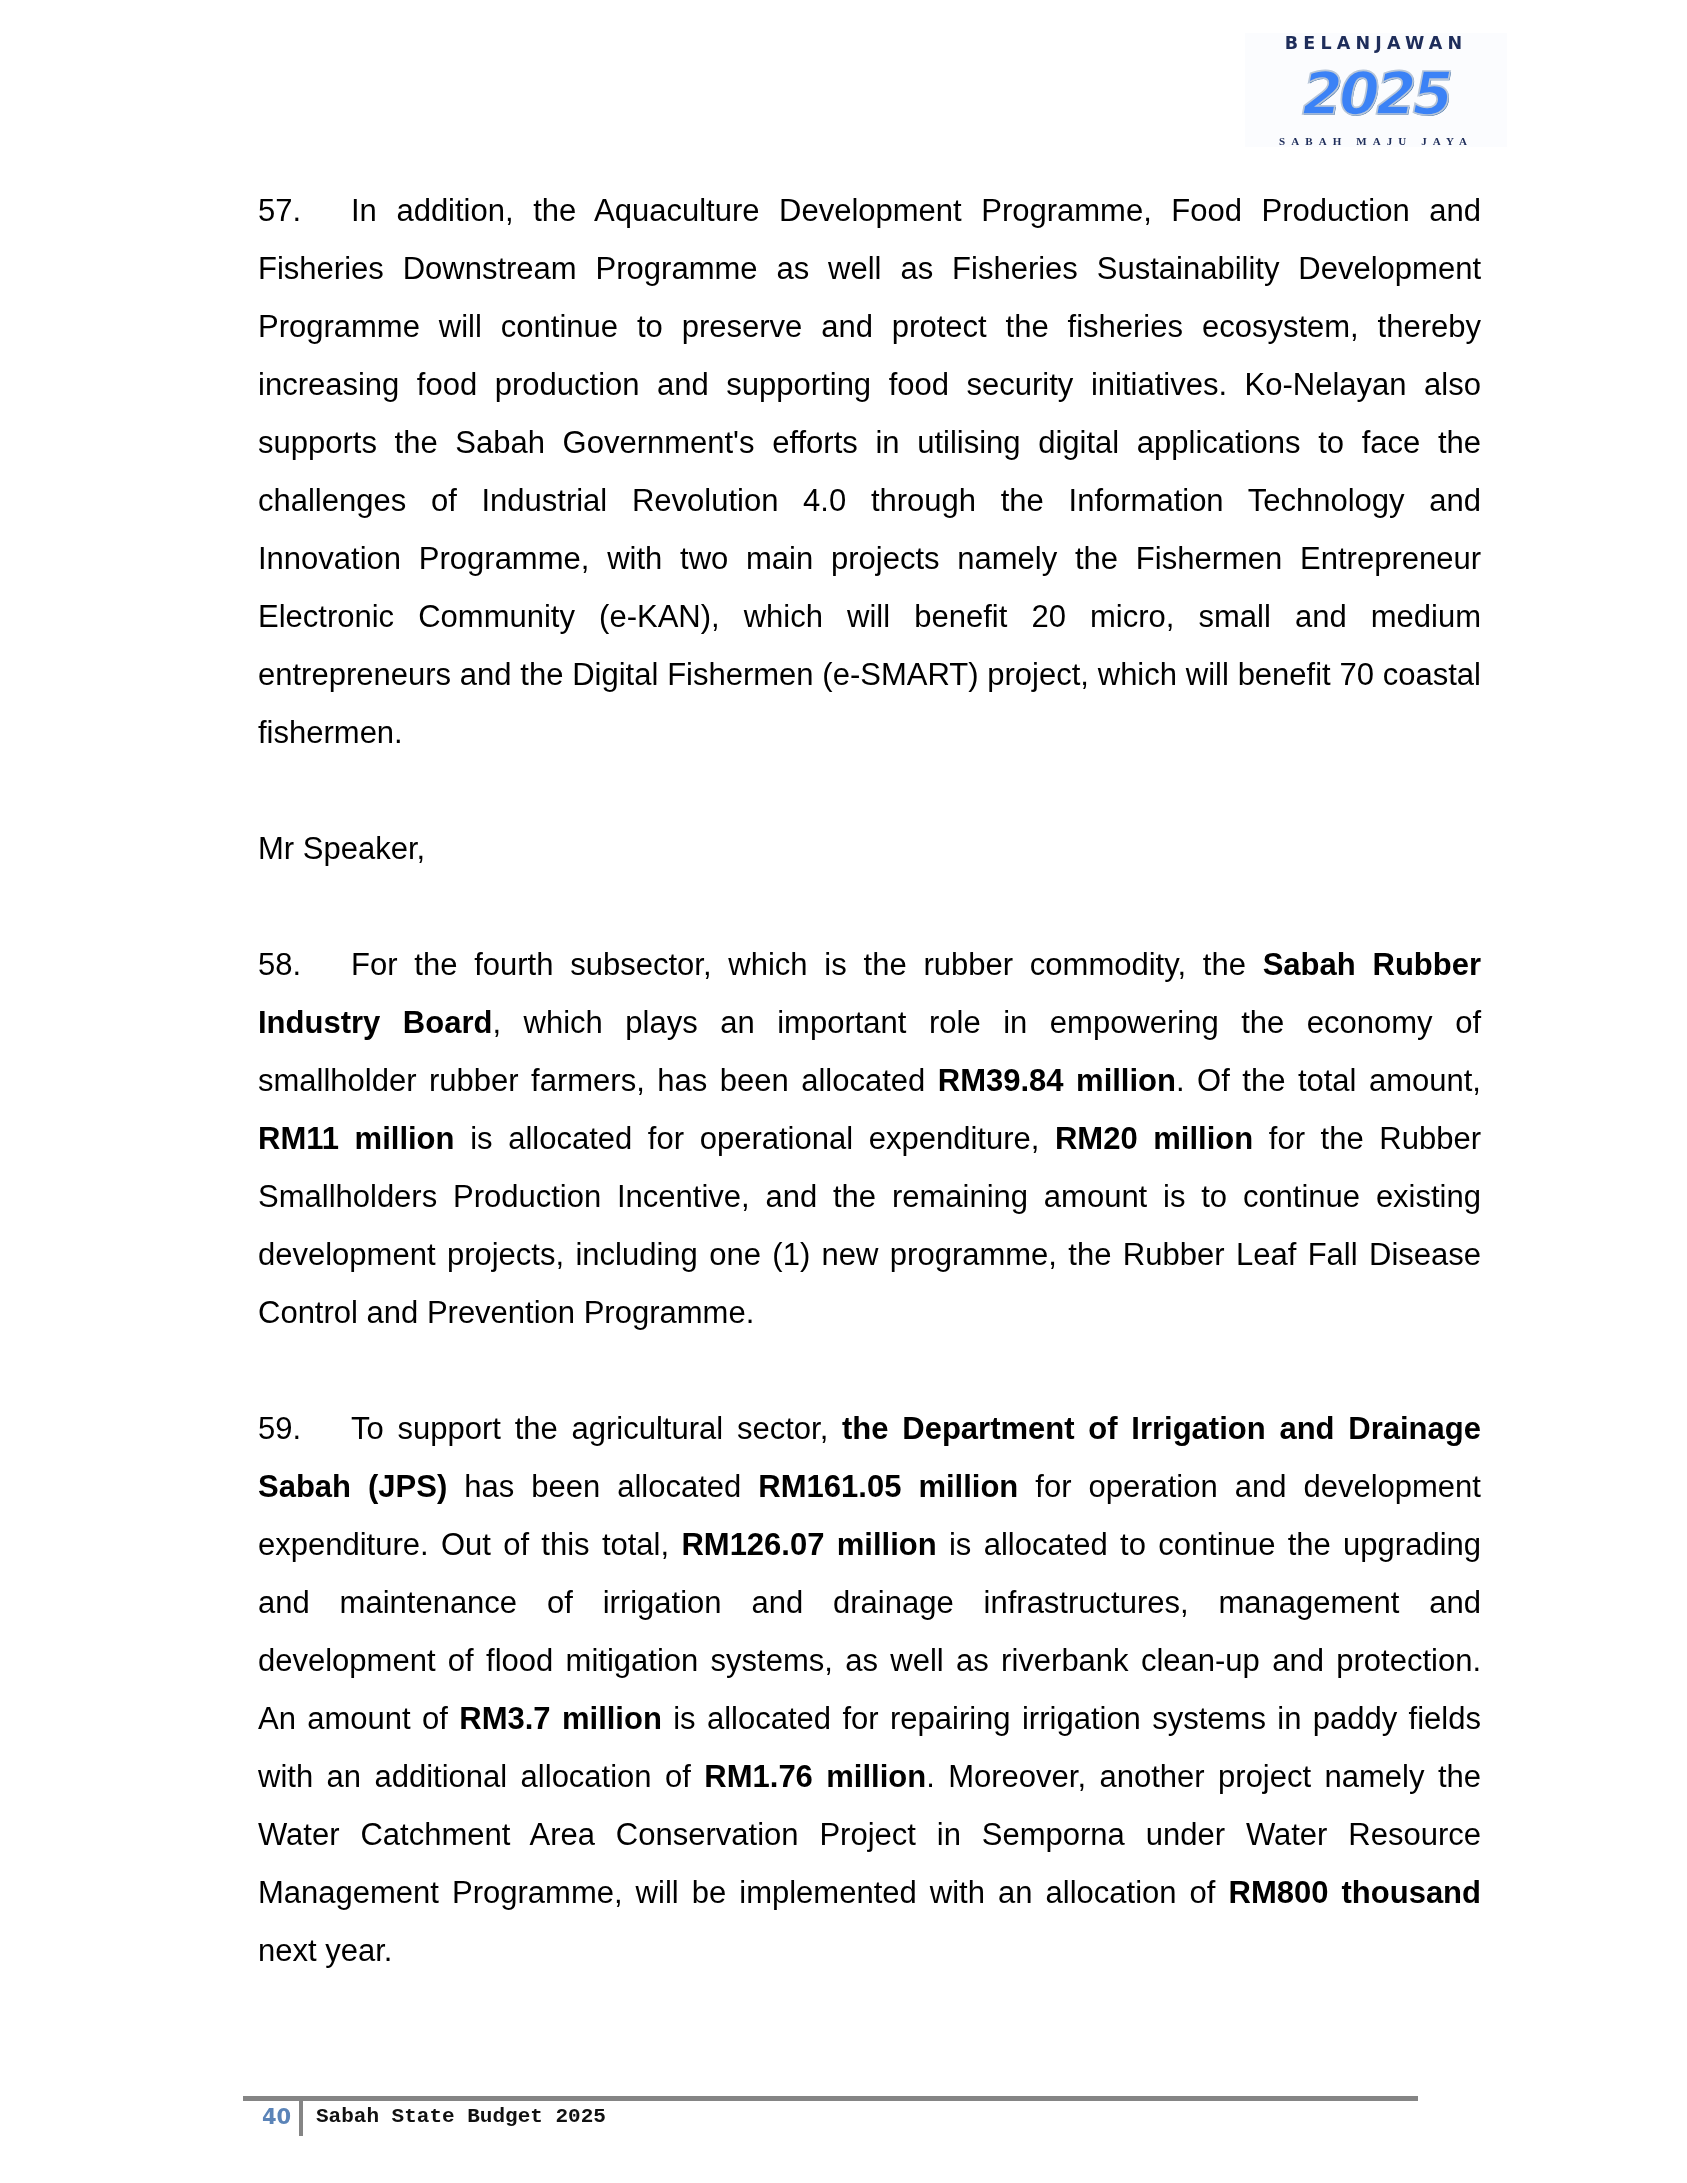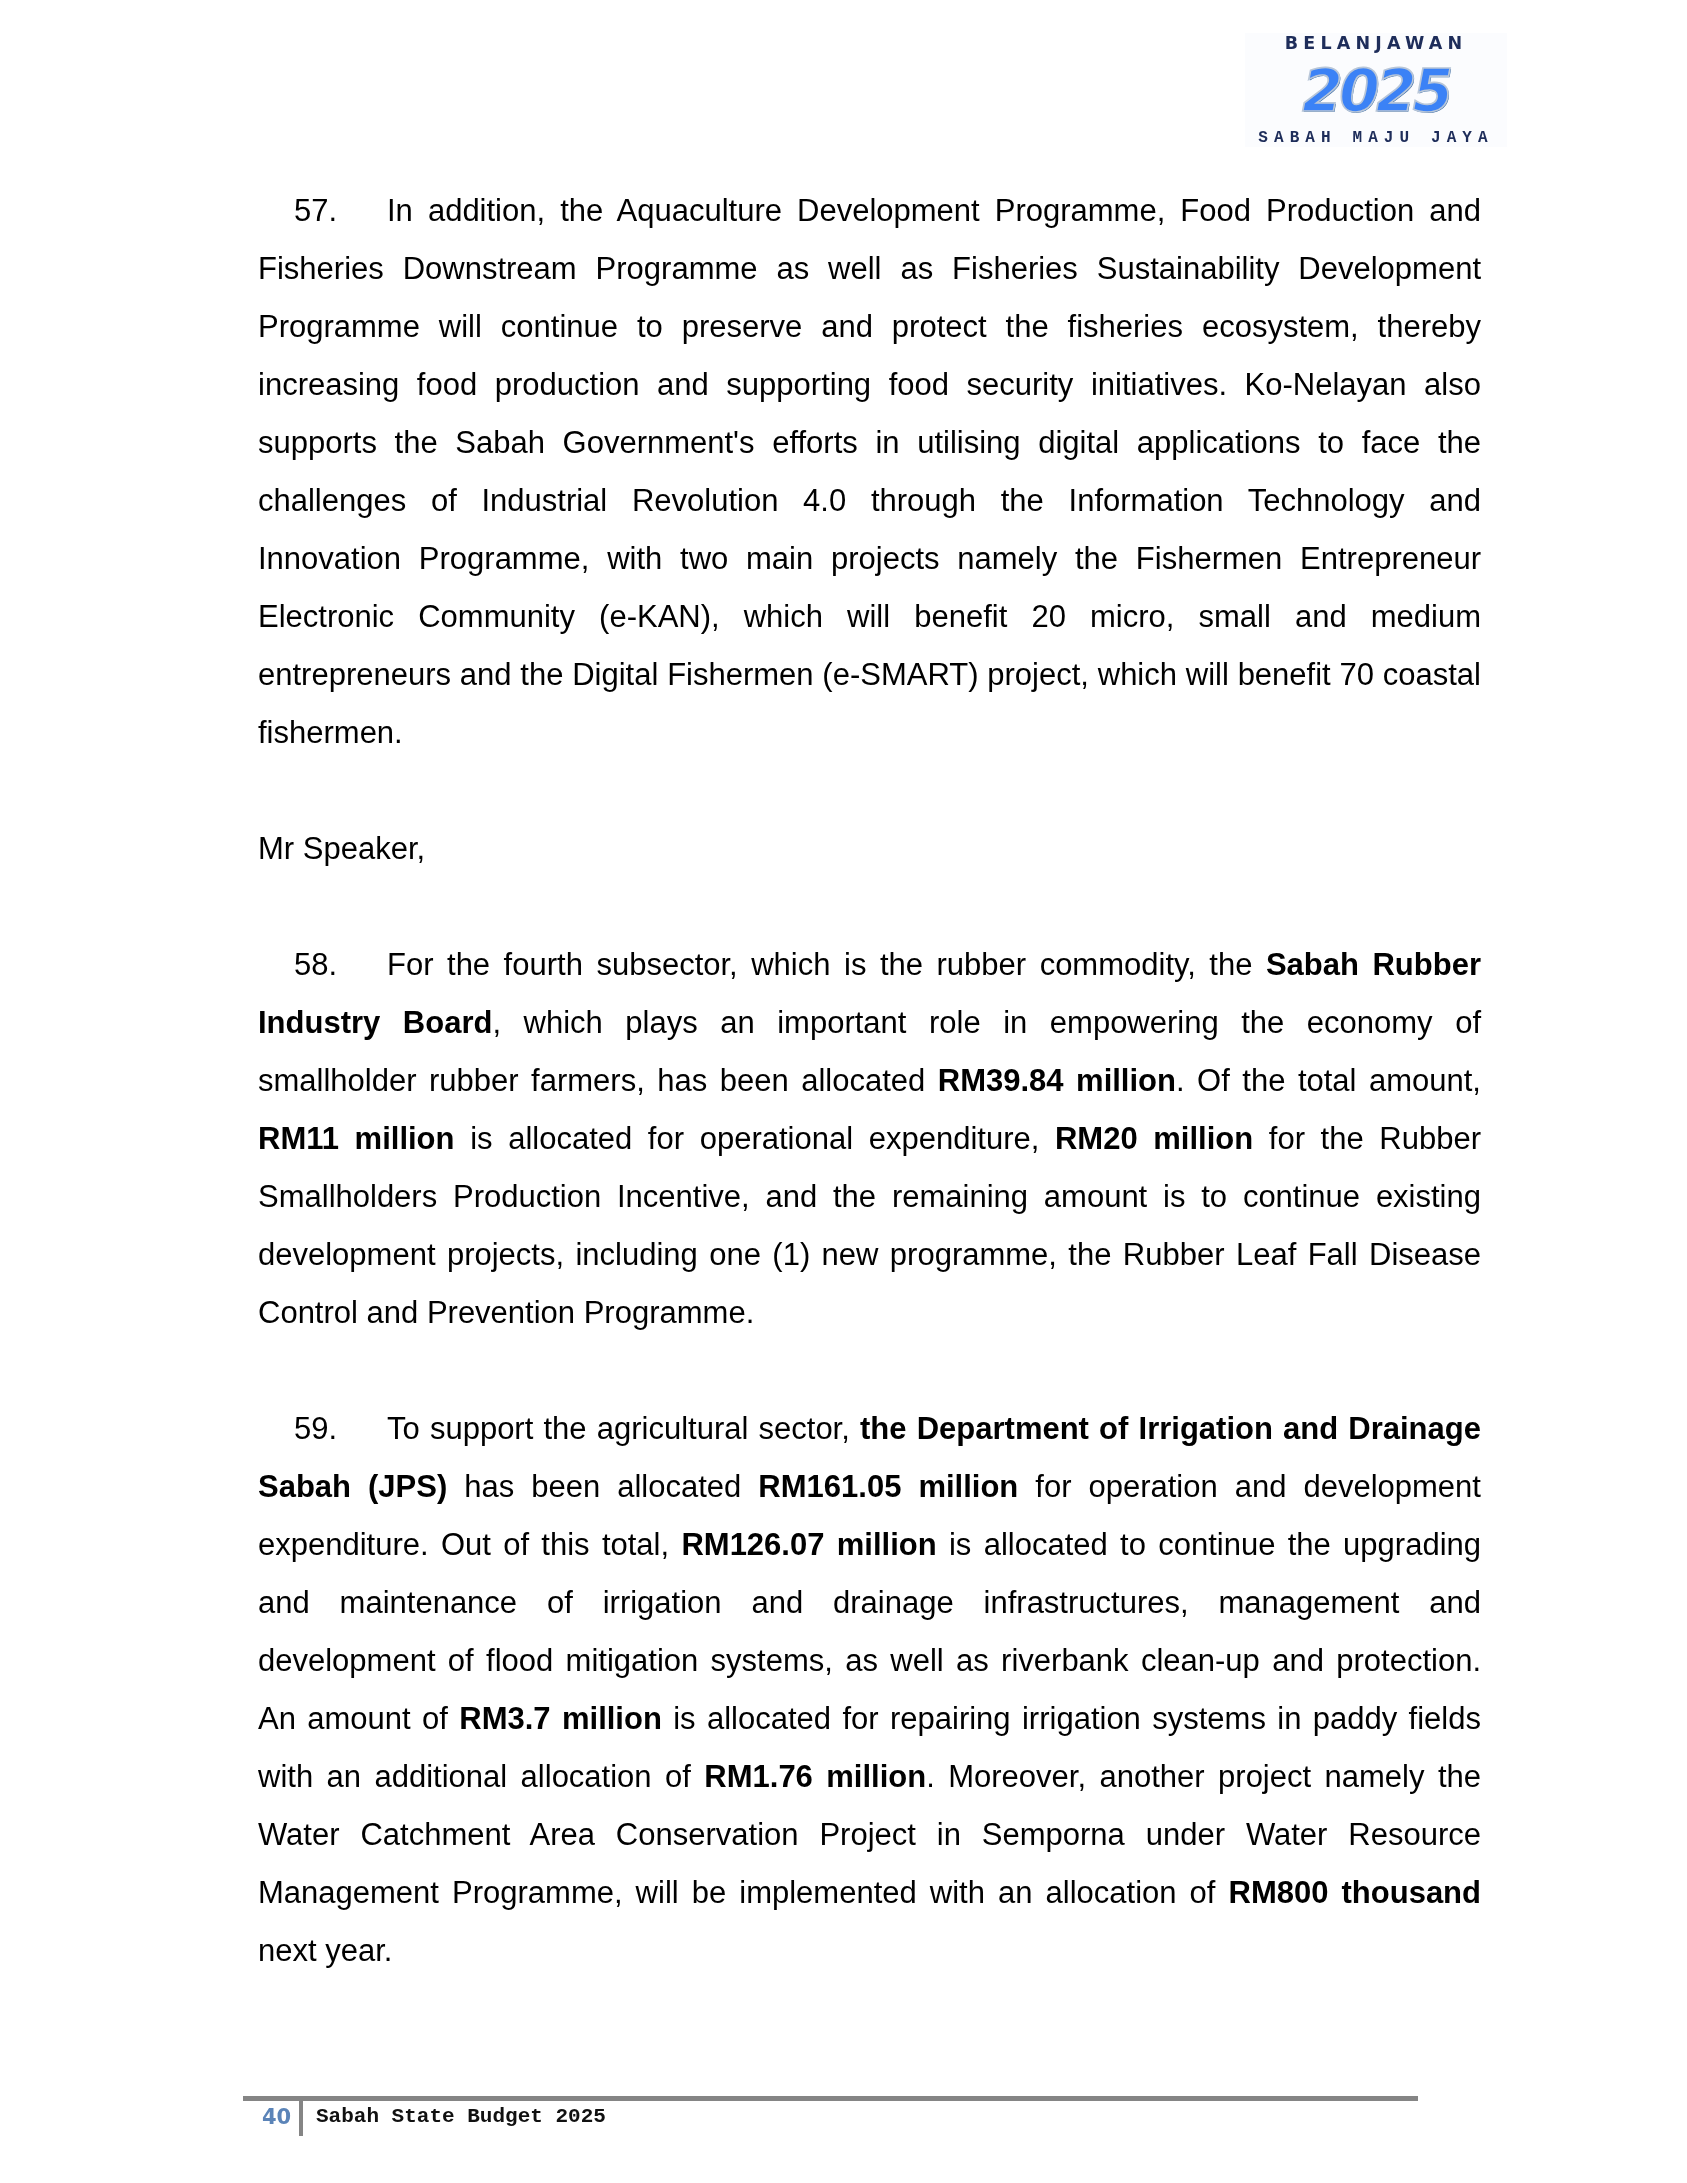--- a/index.html
+++ b/index.html
@@ -14,31 +14,31 @@
     letter-spacing: 5.2px; color: #1e2d5a;
   }
   .logo-year {
     font-family: "DejaVu Sans", sans-serif; font-weight: bold; font-style: italic;
     font-size: 58px; line-height: 58px; letter-spacing: -3.5px;
     color: #3b82f6;
     -webkit-text-stroke: 1.7px #b8c6d8;
     text-shadow: 0.9px 0.9px 0 #2a5f9c;
   }
   .logo-bottom {
-    font-family: Liberation Mono, monospace; font-weight: bold; font-size: 16px;
+    font-family: Liberation Serif, serif; font-weight: bold; font-size: 11px;
     letter-spacing: 6.1px; color: #1e2d5a;
   }
   .content {
     position: absolute; left: 258px; top: 182px; width: 1223px;
     font-family: "Liberation Sans", sans-serif; font-size: 31px; line-height: 58px;
     color: #000;
   }
   .para { text-align: justify; margin: 0; }
   .gap { height: 58px; }
-  .num { display: inline-block; width: 93px; margin-left: 36px; }
+  .num { display: inline-block; width: 93px; }
   b { font-weight: bold; }
   .footer-line {
     position: absolute; left: 243px; top: 2096px; width: 1175px; height: 5.2px; background: #858585;
   }
   .footer-sep {
     position: absolute; left: 299px; top: 2096px; width: 4.4px; height: 40px; background: #858585;
   }
   .footer-page {
     position: absolute; left: 262px; top: 2105px; font-family: "DejaVu Sans", sans-serif;
     font-size: 21px; font-weight: bold; color: #5b84b8;

